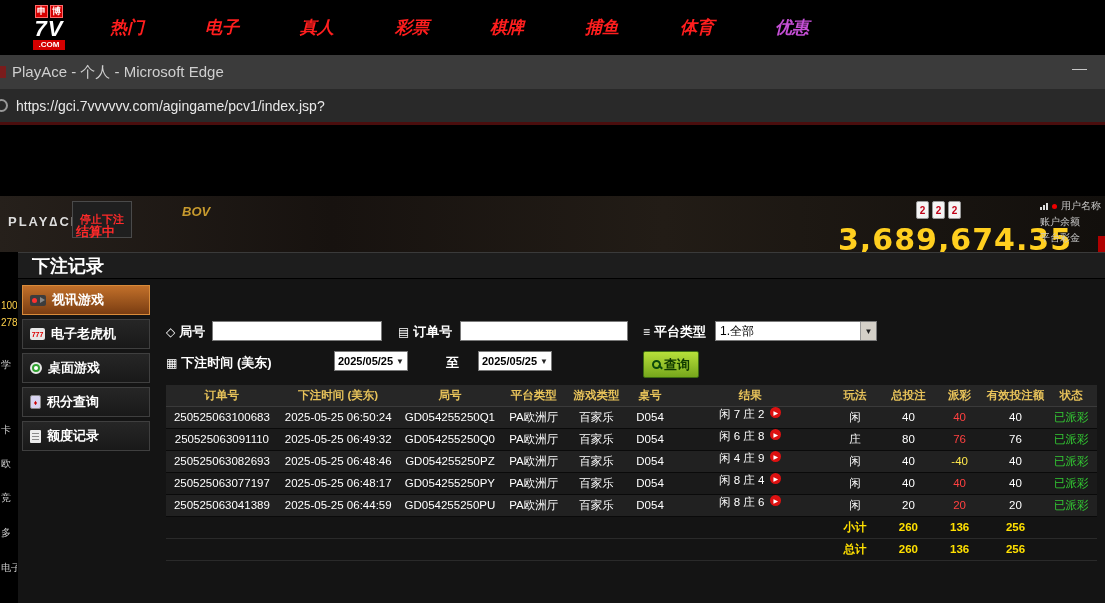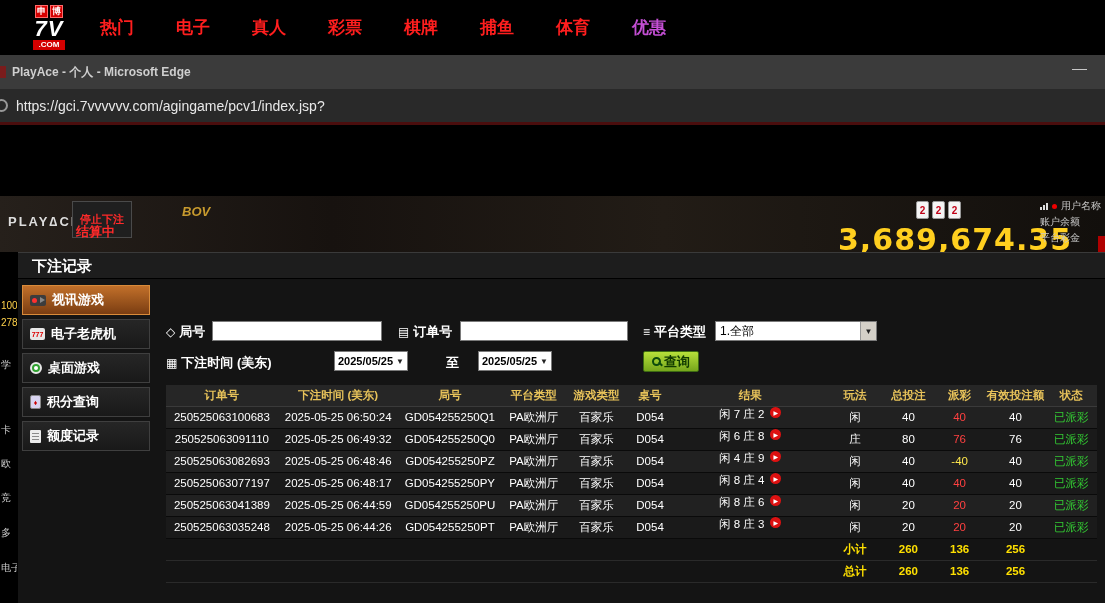--- a/index.html
+++ b/index.html
@@ -11,29 +11,29 @@
 
   
   .nav { position:absolute; top:0; left:0; width:1105px; height:55px; background:#000;
          display:flex; align-items:center; }
   .logo { margin-left:18px; width:62px; display:flex; flex-direction:column; align-items:center; cursor:pointer; }
   .logo-chips { display:flex; gap:2px; }
   .chip { width:13px; height:13px; background:#d40000; color:#fff; font-size:9px; font-weight:bold;
           display:flex; align-items:center; justify-content:center; border:1px solid #ff6a6a; }
   .logo-main { color:#fff; font-size:22px; font-weight:bold; font-style:italic; line-height:22px; letter-spacing:1px; }
   .logo-sub { background:#d40000; color:#fff; font-size:8px; font-weight:bold; padding:0 6px; line-height:10px; }
-  .nav-items { display:flex; gap:42px; margin-left:20px; }
+  .nav-items { display:flex; gap:61px; margin-left:30px;font-style:italic; }
   .nav-item { color:#ff1e1e; font-size:17px; font-weight:bold; text-decoration:none; cursor:pointer; }
   .nav-item.promo { color:#c44fd4; }
 
   
   .titlebar { position:absolute; top:55px; left:0; width:1105px; height:34px; background:#3b3b3b;
               display:flex; align-items:center; }
   .favicon { width:6px; height:12px; background:#7a1c1c; margin-right:6px; }
-  .win-title { color:#cfcfcf; font-size:12px;font-weight:bold; }
+  .win-title { color:#cfcfcf; font-size:15px; }
   .min-btn { position:absolute; right:18px; top:4px; color:#c8c8c8; font-size:15px; cursor:pointer; }
 
   
   .urlbar { position:absolute; top:89px; left:0; width:1105px; height:36px; background:#292929;
             border-bottom:3px solid #4a0d0d; display:flex; align-items:center; }
   .reload-icon { width:13px; height:13px; border:2px solid #999; border-radius:50%; margin-left:-5px; margin-right:8px; }
   .url-text { color:#e8e8e8; font-size:14px; cursor:text; }
 
   .blackgap { position:absolute; top:128px; left:0; width:1105px; height:68px; background:#000; }
 
@@ -61,21 +61,21 @@
   
   .frag { position:absolute; left:1px; width:16px; overflow:hidden; white-space:nowrap;
           color:#cccccc; font-size:10px; }
   .frag.num { color:#ffd24a; }
   .f0{top:300px;} .f1{top:317px;} .f2{top:358px;} .f3{top:423px;}
   .f4{top:457px;} .f5{top:491px;} .f6{top:526px;} .f7{top:561px;}
 
   
   .panel { position:absolute; top:252px; left:18px; width:1087px; height:351px; background:#141414;
            border-top:1px solid #3a3a3a; }
-  .panel-title { height:26px; background:#1d1d1d; color:#fff; font-size:15px; font-weight:bold;
+  .panel-title { height:26px; background:#1d1d1d; color:#fff; font-size:18px; font-weight:bold;
                  line-height:26px; padding-left:14px; border-bottom:1px solid #000; }
 
   
   .side { position:absolute; left:4px; top:32px; width:128px; }
   .side-item { display:flex; align-items:center; gap:6px; height:30px; margin-bottom:4px;
                background:linear-gradient(#262626,#191919); border:1px solid #3f3f3f;
                color:#fff; font-size:13px; font-weight:bold; padding:0 7px; cursor:pointer; }
   .side-item.active { background:linear-gradient(#c2702a,#7a3d12); border-color:#d98b3a; }
   .icon-video { position:relative; width:16px; height:11px; background:#3c3c3c; border-radius:2px; flex:none; }
   .icon-video::before { content:""; position:absolute; left:2px; top:3px; width:5px; height:5px;
@@ -113,21 +113,21 @@
   .dd-btn { width:16px; height:100%; background:#d4d0c8; border-left:1px solid #999;
             display:flex; align-items:center; justify-content:center; }
   .dd-btn::after { content:"▼"; font-size:8px; color:#222; }
   .g-time-label{left:0; top:3px;}
   .date-box { top:0; width:74px; height:20px; background:#fff; border:1px solid #7a7a7a;
               display:flex; align-items:center; justify-content:space-between; padding:0 3px; cursor:pointer; }
   .date-box .d-text { font-size:11px; font-weight:bold; color:#000; }
   .date-box::after { content:"▼"; font-size:8px; color:#222; }
   .g-date-from{left:168px;} .g-to{left:280px; top:3px; color:#fff; font-size:13px; font-weight:bold;}
   .g-date-to{left:312px;}
-  .search-btn { left:477px; top:0; height:21px; padding:0 8px; background:linear-gradient(#b6e03a,#76a61c);
+  .search-btn { left:477px; top:0; height:27px; padding:0 8px; background:linear-gradient(#b6e03a,#76a61c);
                 border:1px solid #3d6b12; border-radius:2px; color:#103a00; font-size:13px; font-weight:bold;
                 display:inline-flex; align-items:center; gap:3px; cursor:pointer; }
   .mag-icon { position:relative; width:9px; height:9px; border:2px solid #0c4a0c; border-radius:50%; display:inline-block; }
   .mag-icon::after { content:""; position:absolute; width:5px; height:2px; background:#0c4a0c;
                      transform:rotate(45deg); right:-4px; bottom:-1px; }
 
   
   .tbl-wrap { position:absolute; left:0; right:0; top:100px; }
   table { width:100%; border-collapse:collapse; table-layout:fixed; }
   thead th { background:#262626; color:#e8c35a; font-size:11.5px; font-weight:bold; height:21px;
@@ -414,39 +414,20 @@
         <span class="result-text">闲 8 庄 6</span>
         <span class="play-icon"></span>
       </span>
     </td>
     <td>闲</td>
     <td>20</td>
     <td class="pos">20</td>
     <td>20</td>
     <td class="status">已派彩</td>
   </tr>
-              <tr>
-    <td>250525063035248</td>
-    <td>2025-05-25 06:44:26</td>
-    <td>GD054255250PT</td>
-    <td>PA欧洲厅</td>
-    <td>百家乐</td>
-    <td>D054</td>
-    <td>
-      <span class="result-cell">
-        <span class="result-text">闲 8 庄 3</span>
-        <span class="play-icon"></span>
-      </span>
-    </td>
-    <td>闲</td>
-    <td>20</td>
-    <td class="pos">20</td>
-    <td>20</td>
-    <td class="status">已派彩</td>
-  </tr>
             </tbody>
           <tbody class="sums">
             <tr>
               <td colspan="7"></td>
               <td class="sum-label">小计</td>
               <td class="sum-val">260</td>
               <td class="sum-val">136</td>
               <td class="sum-val">256</td>
               <td></td>
             </tr>

